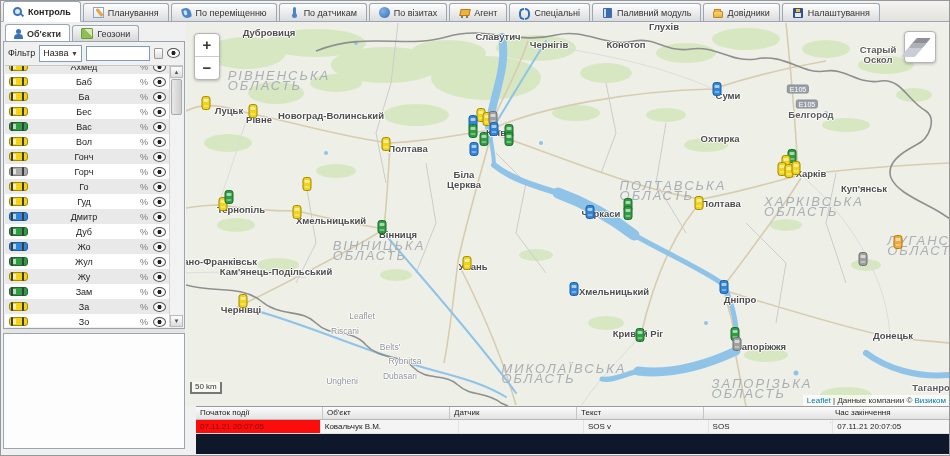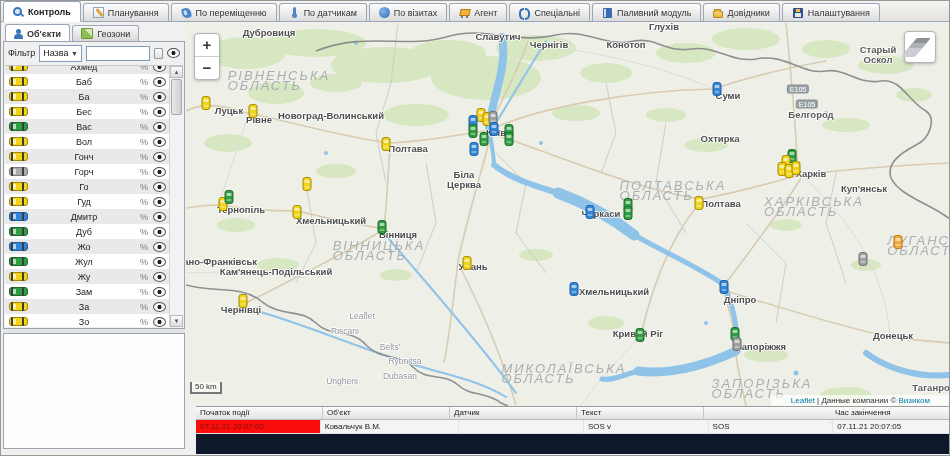--- a/index.html
+++ b/index.html
@@ -90,21 +90,21 @@
   .badge{position:absolute;transform:translate(-50%,-50%);background:#9aa0a8;color:#fff;font-size:7px;padding:0 2px;border-radius:2px;border:1px solid #868c94;z-index:2;pointer-events:none;}
   .tm{position:absolute;width:9px;height:14px;border-radius:3px;border:1px solid;transform:translate(-50%,-50%);z-index:5;cursor:pointer;box-sizing:border-box;}
   .tm::before{content:'';position:absolute;left:1px;right:1px;top:2px;height:3px;background:rgba(255,255,255,.6);border-radius:1px;}
   .tm::after{content:'';position:absolute;left:1px;right:1px;bottom:2px;height:2px;background:rgba(255,255,255,.35);border-radius:1px;}
   .tm-yellow{background:#f2d318;border-color:#9f8a00;}
   .tm-green{background:#2f9e43;border-color:#1c6b2c;}
   .tm-blue{background:#3386d6;border-color:#1b5fa8;}
   .tm-gray{background:#9f9f9f;border-color:#6f6f6f;}
   .tm-orange{background:#f2a93b;border-color:#bb7a12;}
   .scalebar{position:absolute;left:4px;bottom:12px;border:2px solid #777;border-top:none;background:rgba(255,255,255,.5);font-size:8px;color:#333;padding:0 3px 1px 3px;line-height:9px;z-index:20;}
-  .attrib{position:absolute;right:0;bottom:0;background:rgba(255,255,255,.7);font-size:8px;color:#333;padding:1px 20px;z-index:20;white-space:nowrap;}
+  .attrib{position:absolute;right:0;bottom:0;background:rgba(255,255,255,.7);font-size:8px;color:#333;padding:1px 4px;z-index:20;white-space:nowrap;}
   .attrib .lnk{color:#0078A8;cursor:pointer;}
 
   
   .etable{position:absolute;left:195px;top:405px;width:764px;bottom:1px;background:#0f172a;border-top:1px solid #9a9a9a;}
   .ehead{display:flex;height:12px;background:linear-gradient(#fcfcfc,#e2e2e2);border-bottom:1px solid #b8b8b8;}
   .ehead .hc{font-size:8px;color:#222;padding:1px 0 0 4px;border-right:1px solid #c6c6c6;box-sizing:border-box;overflow:hidden;white-space:nowrap;cursor:pointer;}
   .erow{display:flex;height:13px;background:#f4f4f4;border-bottom:1px solid #e0e0e0;cursor:pointer;}
   .erow .dc{font-size:8px;color:#222;padding:2px 0 0 4px;border-right:1px solid #e2e2e2;box-sizing:border-box;overflow:hidden;white-space:nowrap;}
   .erow .dc.alarm{background:#fb0d0c;color:#7e1010;}
 </style>

